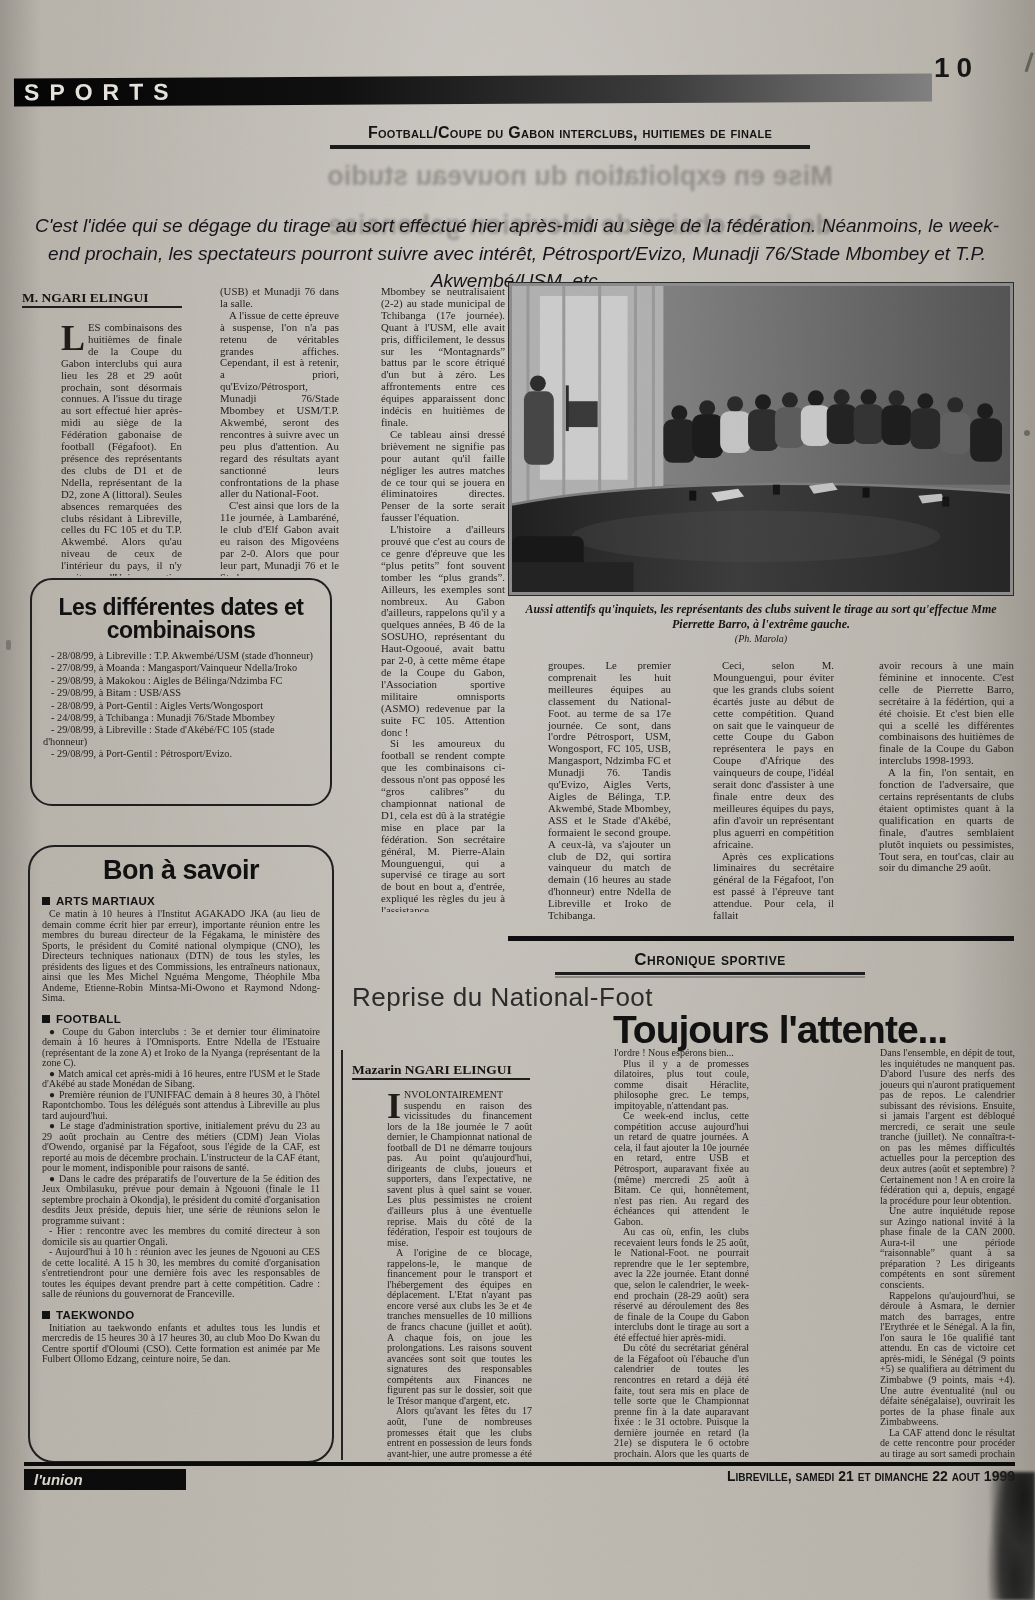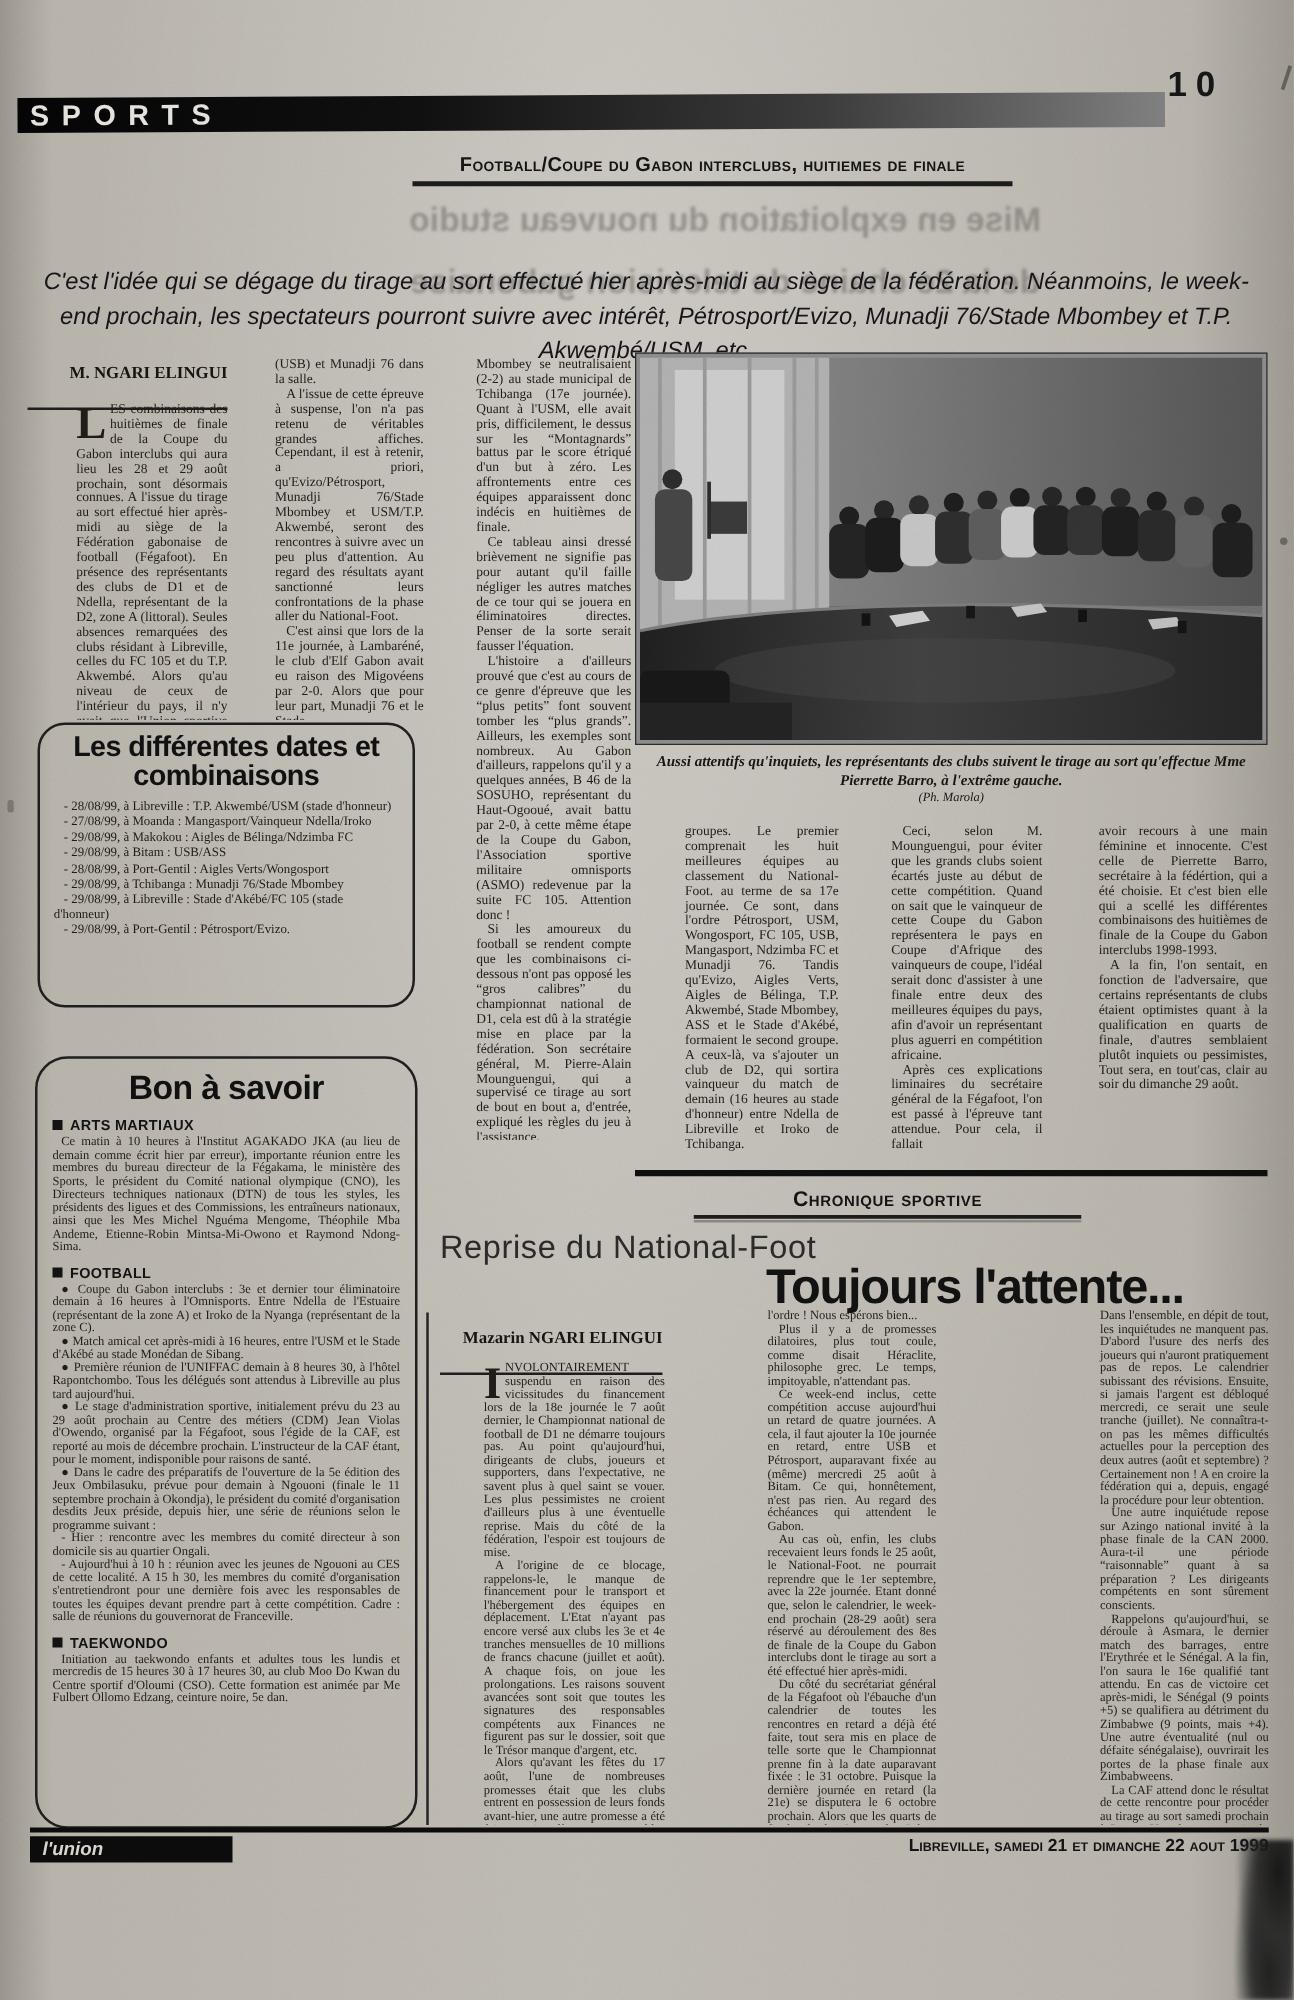--- a/index.html
+++ b/index.html
@@ -48,21 +48,21 @@
   }
   .ghost{
     left:300px;top:152px;width:560px;text-align:center;
     font-family:"Liberation Sans",sans-serif;font-weight:bold;font-size:27px;line-height:1.8;
     color:#6d6a66;opacity:.55;transform:scaleX(-1);filter:blur(1.4px);
     pointer-events:none;
   }
   
   .byline{
     font-family:"Liberation Serif",serif;font-weight:bold;font-size:13.5px;
-    border-bottom:2px solid #201e1c;padding-bottom:20px;text-align:right;color:#171512;
+    border-bottom:2px solid #201e1c;padding-bottom:0;text-align:left;color:#171512;
   }
   .byline1{left:22px;top:290px;width:160px;}
   .bcol{
     font-size:10.8px;line-height:11.9px;text-align:justify;overflow:hidden;
     color:#201d19;
   }
   .bcol p{margin:0;text-indent:9px;padding-left:37px;}
   .bcol p.noind{text-indent:0;}
   .col1{left:24px;top:322px;width:158px;height:254px;}
   .col2{left:183px;top:286px;width:156px;height:290px;}
@@ -84,21 +84,21 @@
   .credit{font-weight:normal;font-size:10px;margin-top:1px;}
   
   .ucol1{left:511px;top:660px;width:160px;height:272px;}
   .ucol2{left:676px;top:660px;width:158px;height:272px;}
   .ucol3{left:842px;top:660px;width:172px;height:272px;}
   .rule-under{left:508px;top:936px;width:506px;height:5px;background:#0f0f0f;}
   
   .dates-box{
     left:30px;top:578px;width:302px;height:228px;
     border:2.5px solid #1f1f1f;border-radius:22px;box-sizing:border-box;
-    padding:6px 11px 0 11px;overflow:hidden;
+    padding:16px 11px 0 11px;overflow:hidden;
   }
   .dates-title{
     text-align:center;font-family:"Liberation Sans",sans-serif;font-weight:bold;
     font-size:23px;line-height:1.02;letter-spacing:-.5px;color:#111;margin-bottom:7px;
   }
   .dates-box p{margin:0 0 1px 0;font-size:10.3px;line-height:11.4px;text-indent:8px;color:#1f1c18;}
   
   .bon-box{
     left:28px;top:845px;width:306px;height:618px;
     border:2.5px solid #1f1f1f;border-radius:26px;box-sizing:border-box;
@@ -291,21 +291,21 @@
   </div>
   <div class="abs rule-under"></div>
 
   <div class="abs dates-box">
     <div class="dates-title">Les différentes dates et combinaisons</div>
     <p>- 28/08/99, à Libreville : T.P. Akwembé/USM (stade d'honneur)</p>
     <p>- 27/08/99, à Moanda : Mangasport/Vainqueur Ndella/Iroko</p>
     <p>- 29/08/99, à Makokou : Aigles de Bélinga/Ndzimba FC</p>
     <p>- 29/08/99, à Bitam : USB/ASS</p>
     <p>- 28/08/99, à Port-Gentil : Aigles Verts/Wongosport</p>
-    <p>- 29/08/99, à Tchibanga : Munadji 76/Stade Mbombey</p>
+    <p>- 24/08/99, à Tchibanga : Munadji 76/Stade Mbombey</p>
     <p>- 29/08/99, à Libreville : Stade d'Akébé/FC 105 (stade d'honneur)</p>
     <p>- 29/08/99, à Port-Gentil : Pétrosport/Evizo.</p>
   </div>
 
   <div class="abs bon-box">
     <div class="bon-title">Bon à savoir</div>
 
     <div class="sec-head"><span class="sq"></span><span>ARTS MARTIAUX</span></div>
     <p class="bt">Ce matin à 10 heures à l'Institut AGAKADO JKA (au lieu de demain comme écrit hier par erreur), importante réunion entre les membres du bureau directeur de la Fégakama, le ministère des Sports, le président du Comité national olympique (CNO), les Directeurs techniques nationaux (DTN) de tous les styles, les présidents des ligues et des Commissions, les entraîneurs nationaux, ainsi que les Mes Michel Nguéma Mengome, Théophile Mba Andeme, Etienne-Robin Mintsa-Mi-Owono et Raymond Ndong-Sima.</p>
 

